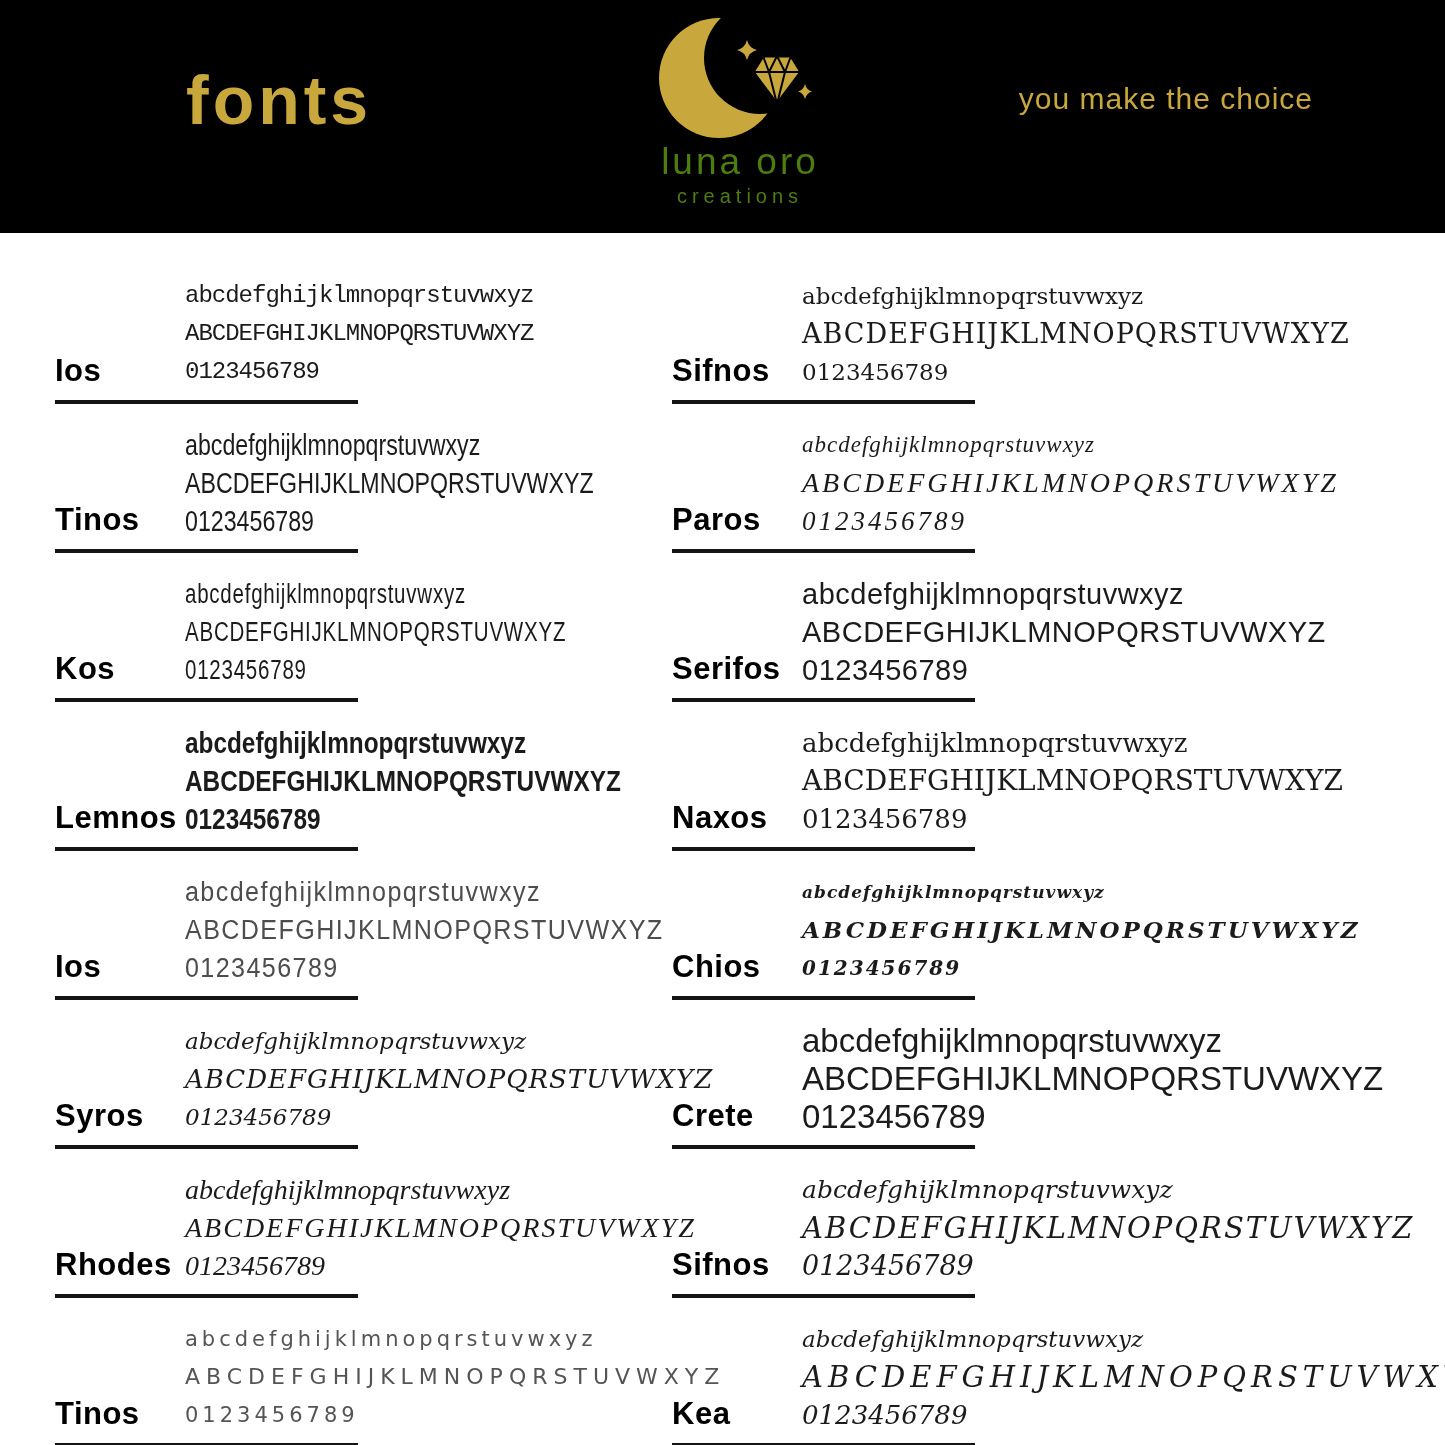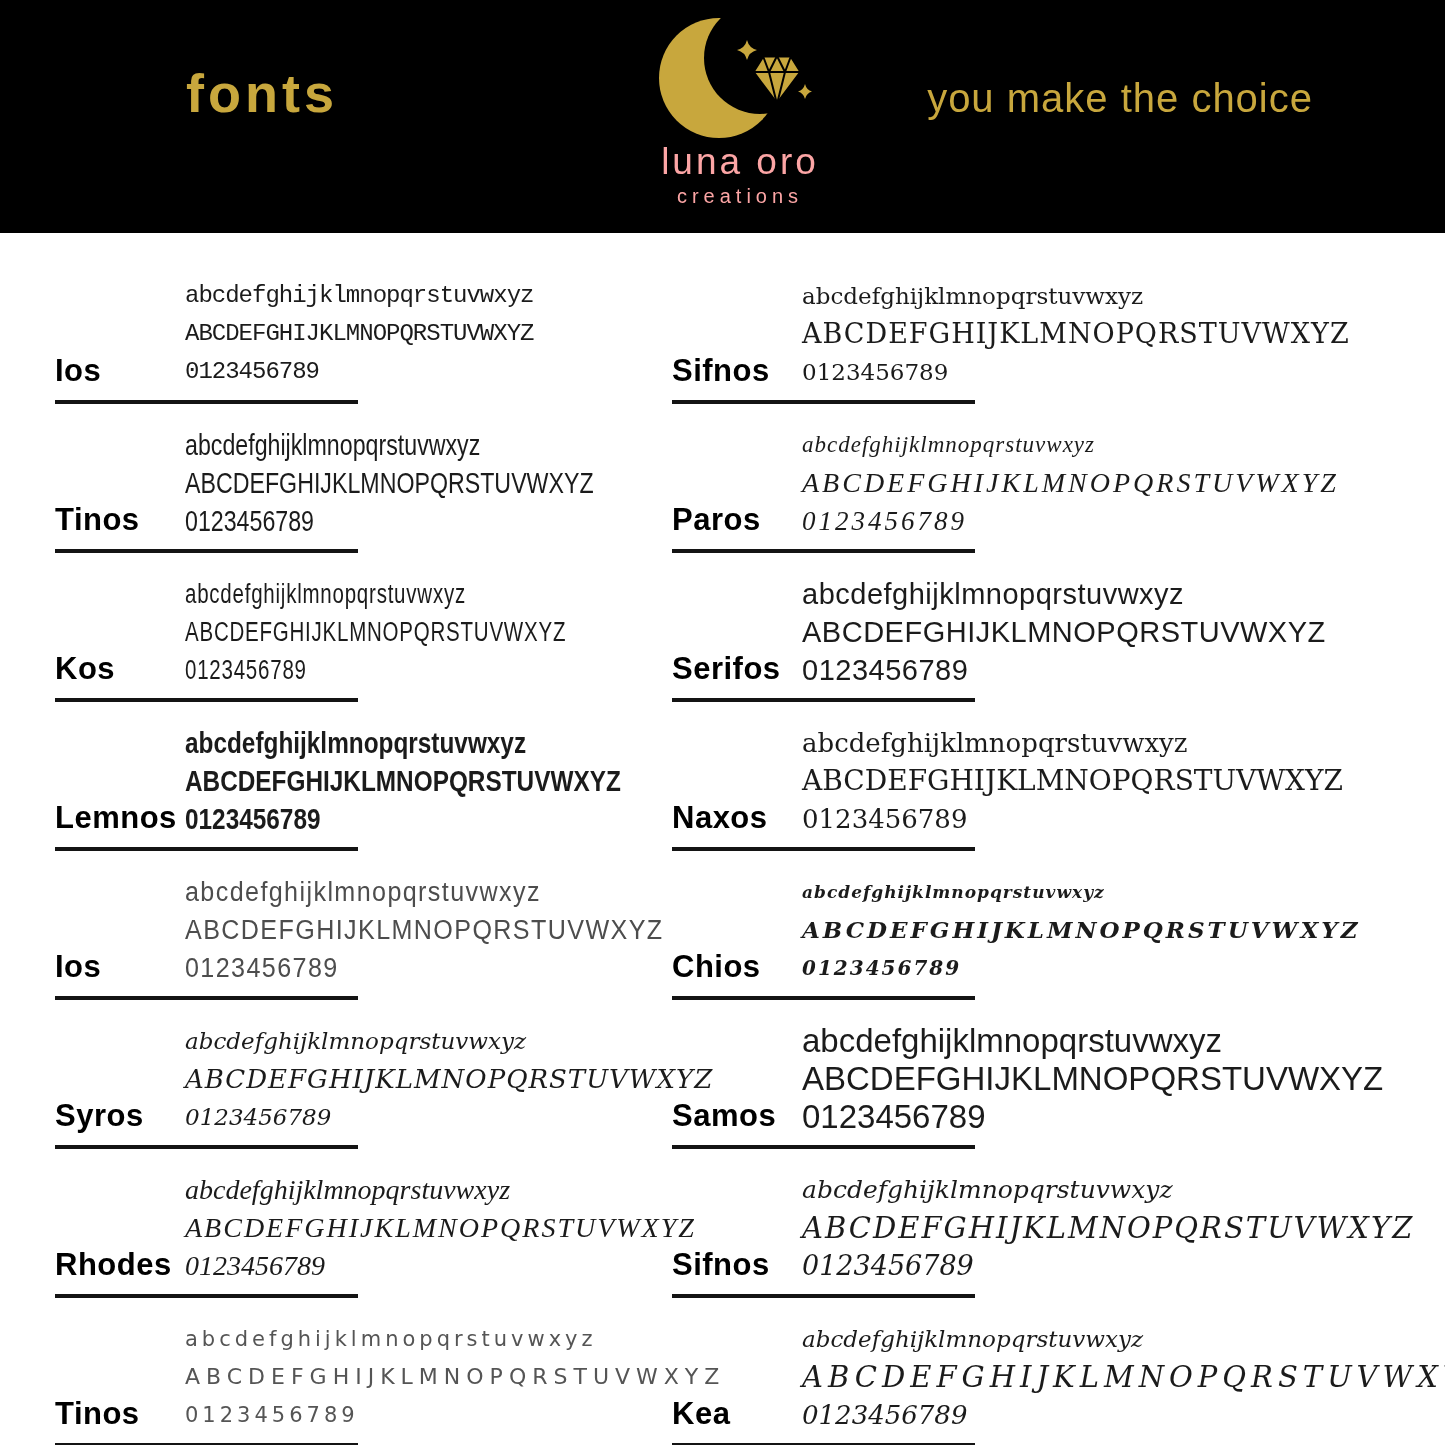--- a/index.html
+++ b/index.html
@@ -8,33 +8,33 @@
     font-family:"Liberation Sans", sans-serif;
     color:#1b1b1b; overflow:hidden; position:relative;
   }
 
   
   .header{
     position:relative; width:1445px; height:233px; background:#000000;
   }
   .header-title{
     position:absolute; left:186px; top:66px;
-    font-size:54px; font-weight:bold; letter-spacing:4px;
+    font-size:68px; font-weight:bold; letter-spacing:4px;
     color:#c8a73d; line-height:1;
   }
   .logo{
     position:absolute; left:605px; top:12px; width:270px; text-align:center;
-    color:#fca5a5;
+    color:#4d7c0f;
   }
   .logo svg{display:block; margin:0 auto;}
   .logo-name{font-size:37px; letter-spacing:3px; line-height:1; margin-top:1px;}
   .logo-sub{font-size:20px; letter-spacing:5px; line-height:1; margin-top:6px;}
   .tagline{
     position:absolute; right:132px; top:76px; text-align:right;
-    color:#c8a73d; font-size:40px; line-height:45px; letter-spacing:1px;
+    color:#c8a73d; font-size:30px; line-height:45px; letter-spacing:1px;
   }
 
   
   .columns{display:flex; padding:22px 0 0 55px;}
   .col{width:617px; flex:none;}
   .col.right{flex:1;}
 
   .row{height:149px; display:flex; flex-direction:column; justify-content:flex-end;}
   .row-main{display:flex; align-items:flex-end;}
   .label{
@@ -268,21 +268,21 @@
       <div class="sample">
         <div class="line lower">abcdefghijklmnopqrstuvwxyz</div>
         <div class="line upper">ABCDEFGHIJKLMNOPQRSTUVWXYZ</div>
         <div class="line digits">0123456789</div>
       </div>
     </div>
     <div class="underline"></div>
   </div>
       <div class="row s-samos">
     <div class="row-main">
-      <span class="label">Samos</span>
+      <span class="label">Crete</span>
       <div class="sample">
         <div class="line lower">abcdefghijklmnopqrstuvwxyz</div>
         <div class="line upper">ABCDEFGHIJKLMNOPQRSTUVWXYZ</div>
         <div class="line digits">0123456789</div>
       </div>
     </div>
     <div class="underline"></div>
   </div>
       <div class="row s-ikaria">
     <div class="row-main">

